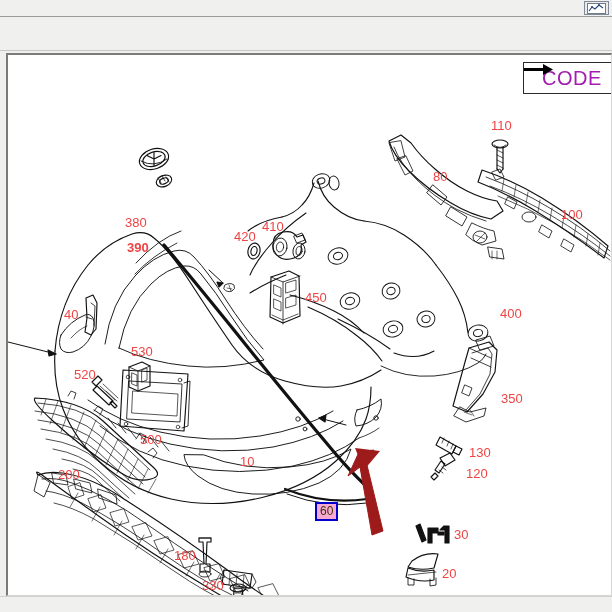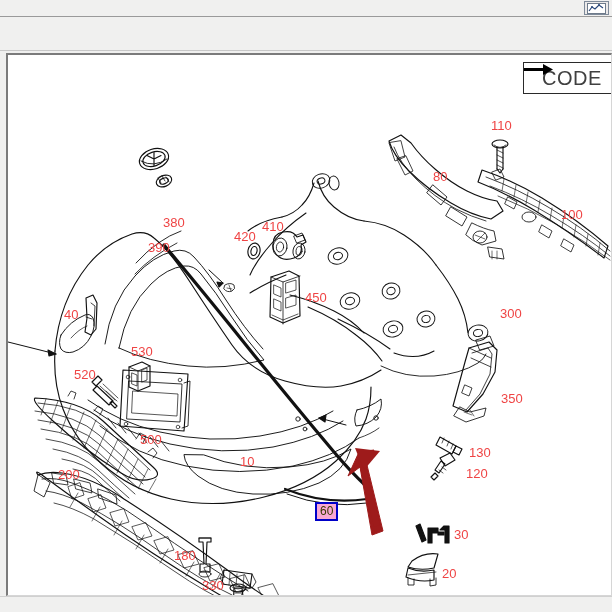--- a/index.html
+++ b/index.html
@@ -65,21 +65,21 @@
     font-family:"Liberation Sans", sans-serif;
   }
 
   
   .code-box{
     position:absolute;background:#ffffff;border:1px solid #2a2a2a;
     box-sizing:border-box;display:flex;align-items:center;
     padding-left:8px;gap:10px;overflow:hidden;
   }
   .code-box .code-text{
-    font-size:20px;color:#404040;font-family:"Liberation Sans", sans-serif;
+    font-size:20px;color:#a21caf;font-family:"Liberation Sans", sans-serif;
     letter-spacing:0.5px;
   }
 </style>
 </head>
 <body>
 
 <div class="app">
 
   <div class="toolbar-strip">
     <div class="tool-icon">
@@ -432,26 +432,26 @@
             <svg width="30" height="13" viewBox="0 0 30 13" aria-hidden="true">
               <path d="M0 5 H19 V1 L29 6.5 L19 12 V8 H0 Z" fill="#000"></path>
             </svg>
           </span>
           <span class="code-text">CODE</span>
         </div>
 
         <div class="callout" style="left:483px;top:64px;">110</div>
         <div class="callout" style="left:425px;top:115px;">80</div>
         <div class="callout" style="left:553px;top:153px;text-align:right;">100</div>
-        <div class="callout" style="left:117px;top:161px;margin-left:38px;">380</div>
-        <div class="callout" style="left:140px;top:186px;">390</div>
+        <div class="callout" style="left:117px;top:161px;">380</div>
+        <div class="callout" style="left:119px;top:186px;font-weight:bold;">390</div>
         <div class="callout" style="left:226px;top:175px;">420</div>
         <div class="callout" style="left:254px;top:165px;">410</div>
         <div class="callout" style="left:297px;top:236px;">450</div>
-        <div class="callout" style="left:492px;top:252px;">300</div>
+        <div class="callout" style="left:492px;top:252px;">400</div>
         <div class="callout" style="left:56px;top:253px;">40</div>
         <div class="callout" style="left:123px;top:290px;">530</div>
         <div class="callout" style="left:66px;top:313px;">520</div>
         <div class="callout" style="left:493px;top:337px;">350</div>
         <div class="callout" style="left:132px;top:378px;">500</div>
         <div class="callout" style="left:50px;top:413px;">200</div>
         <div class="callout" style="left:232px;top:392px;margin-top:8px;">10</div>
         <div class="callout" style="left:461px;top:391px;">130</div>
         <div class="callout" style="left:451px;top:412px;margin-left:7px;">120</div>
         <div class="callout" style="left:446px;top:473px;">30</div>

